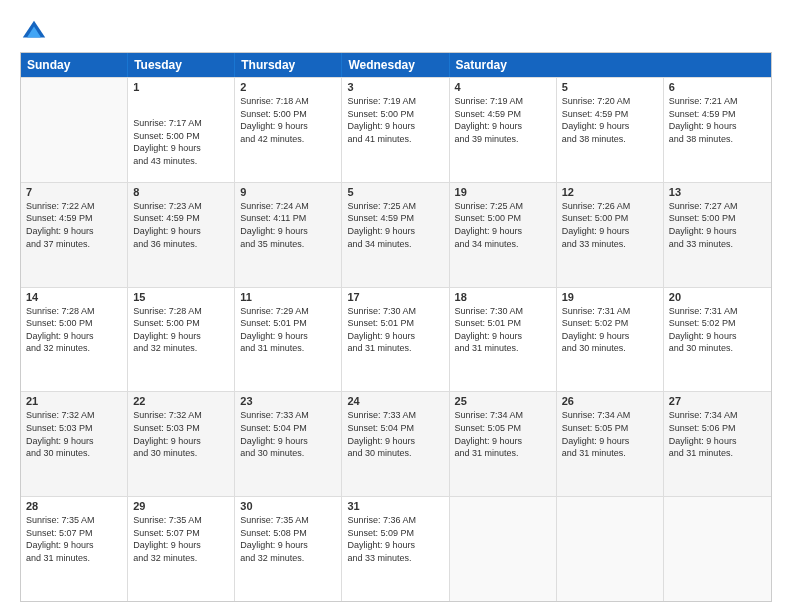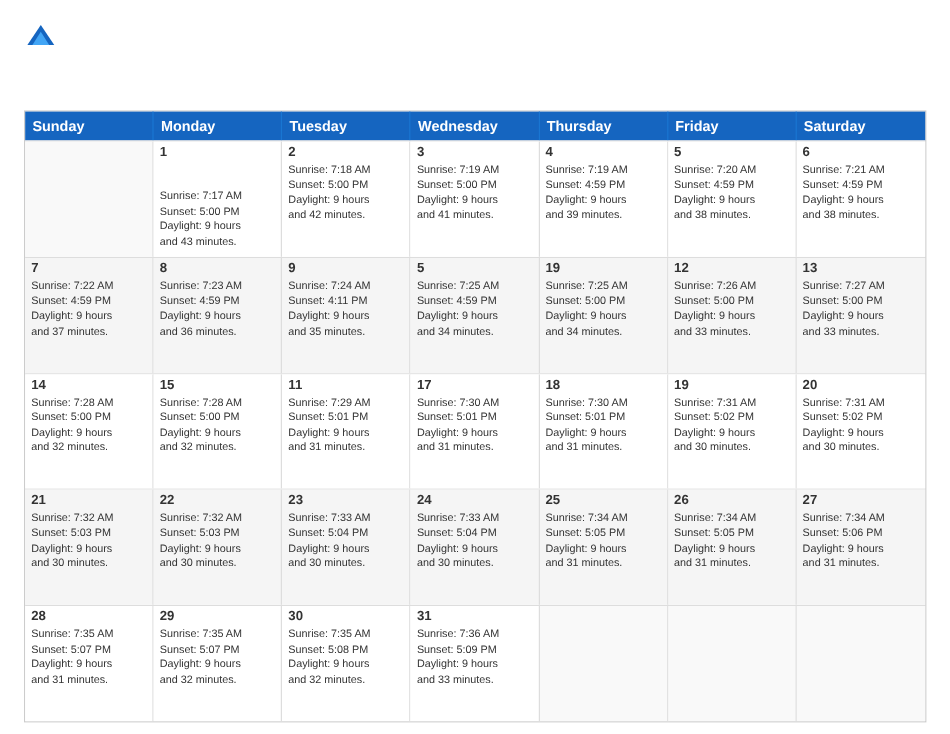--- a/index.html
+++ b/index.html
@@ -9,21 +9,20 @@
       width: 792px;
       height: 612px;
       overflow: hidden;
     }
     .page {
       width: 792px;
       height: 612px;
       padding: 18px 20px 10px 20px;
       display: flex;
       flex-direction: column;
-      gap: 40px;
     }
     .header {
       display: flex;
       align-items: flex-start;
       justify-content: space-between;
       margin-bottom: 6px;
     }
     .logo {
       display: flex;
       align-items: center;
@@ -125,25 +124,23 @@
     </div>
     <div class="title-block">
       <div class="month-year"></div>
       <div class="location"></div>
     </div>
   </div>
 
   <div class="calendar">
     <div class="cal-header-row">
     <div class="cal-header-cell">Sunday</div>
-        <div class="cal-header-cell">Monday</div>
         <div class="cal-header-cell">Tuesday</div>
+        <div class="cal-header-cell">Thursday</div>
         <div class="cal-header-cell">Wednesday</div>
-        <div class="cal-header-cell">Thursday</div>
-        <div class="cal-header-cell">Friday</div>
         <div class="cal-header-cell">Saturday</div>
       </div>
     <div class="cal-body">
     <div class="cal-week">
           <div class="cal-cell empty"></div>
           <div class="cal-cell">
             <span class="day-num">1</span>
             <div class="cell-text" style="white-space: pre-line; margin-top: 24px;">Sunrise: 7:17 AM
 Sunset: 5:00 PM
 Daylight: 9 hours

